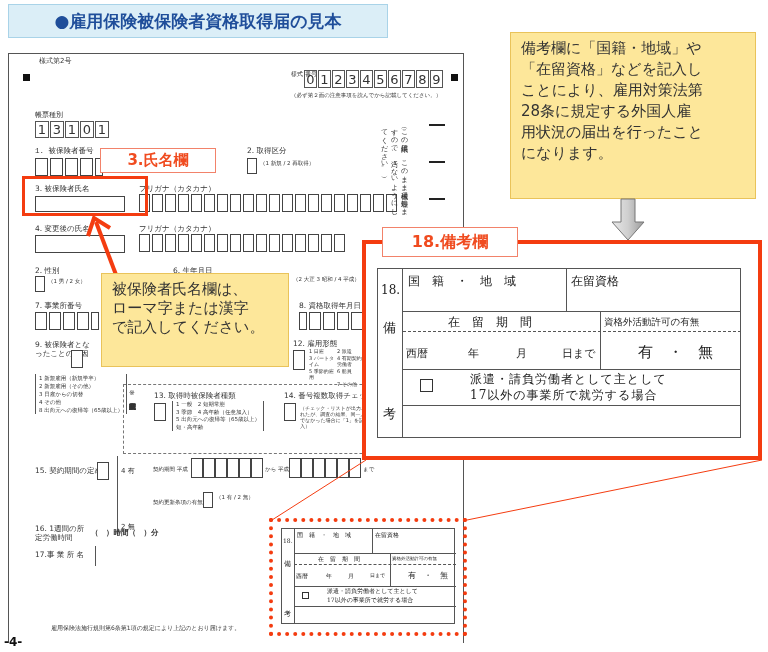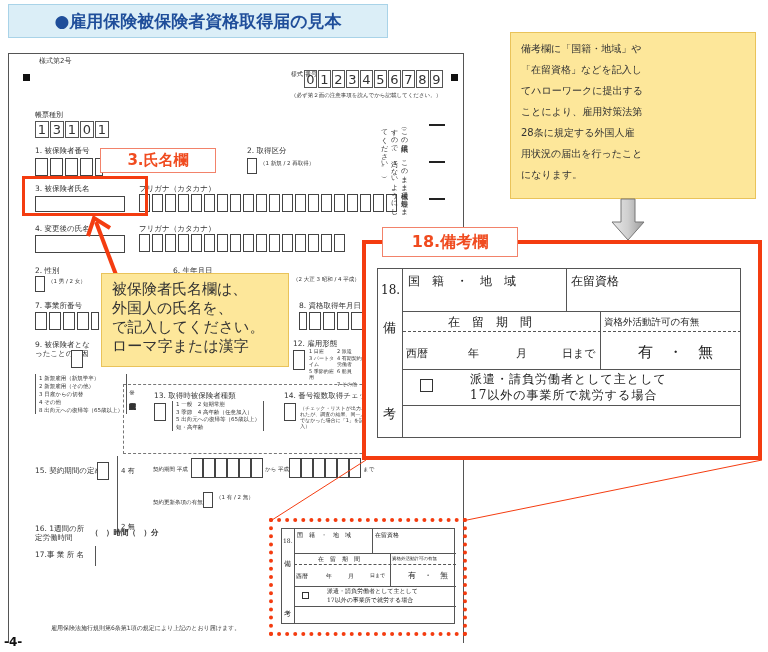--- a/index.html
+++ b/index.html
@@ -80,21 +80,21 @@
 
   <span class="tiny" style="left:26px; top:56px;">帳票種別</span>
   <div style="position:absolute; left:26px; top:67px; display:flex; gap:1px;">
     <span class="digit-box" style="width:14px;height:17px;">1</span>
     <span class="digit-box" style="width:14px;height:17px;">3</span>
     <span class="digit-box" style="width:14px;height:17px;">1</span>
     <span class="digit-box" style="width:14px;height:17px;">0</span>
     <span class="digit-box" style="width:14px;height:17px;">1</span>
   </div>
 
-  <span class="lbl" style="left:26px; top:92px;">1. 被保険者番号</span>
+  <span class="lbl" style="left:26px; top:92px;font-family:Liberation Mono, monospace;">1. 被保険者番号</span>
   <div class="row-boxes" style="left:26px; top:104px;">
     <span style="width:13px;height:18px;"></span>
       <span style="width:13px;height:18px;"></span>
       <span style="width:13px;height:18px;"></span>
       <span style="width:13px;height:18px;"></span>
       <span style="width:8px;height:18px;"></span>
   </div>
 
   <span class="lbl" style="left:238px; top:92px;">2. 取得区分</span>
   <div class="box" style="left:238px; top:104px; width:10px; height:16px;"></div>
@@ -256,29 +256,27 @@
 </div>
 <div class="red-frame" style="left:22px; top:176px; width:126px; height:40px;"></div>
 
 <svg style="position:absolute; left:80px; top:210px;" width="60" height="80">
   <line x1="38" y1="70" x2="16" y2="12" stroke="#f43c10" stroke-width="4"></line>
   <polyline points="8,26 14,8 30,18" fill="none" stroke="#f43c10" stroke-width="4"></polyline>
 </svg>
 
 <div class="note-box" style="left:101px; top:273px; width:188px; height:94px;">
   <div>被保険者氏名欄は、</div>
-  <div>外国人の氏名を、</div>
+  <div>ローマ字または漢字</div>
   <div>で記入してください。</div>
-  <div>ローマ字または漢字</div>
-</div>
-
-<div class="note-box" style="left:510px; top:32px; width:246px; height:167px; font-size:10px; line-height:21px; padding:5px 10px;">
+</div>
+
+<div class="note-box" style="left:510px; top:32px; width:246px; height:167px; font-size:15px; line-height:21px; padding:5px 10px;">
   <div>備考欄に「国籍・地域」や</div>
   <div>「在留資格」などを記入し</div>
-  <div>てハローワークに提出する</div>
   <div>ことにより、雇用対策法第</div>
   <div>28条に規定する外国人雇</div>
   <div>用状況の届出を行ったこと</div>
   <div>になります。</div>
 </div>
 
 <svg style="position:absolute; left:610px; top:198px;" width="36" height="44">
   <defs>
       <linearGradient id="ga" x1="0" x2="1">
         <stop offset="0" stop-color="#e8e8e8"></stop>

